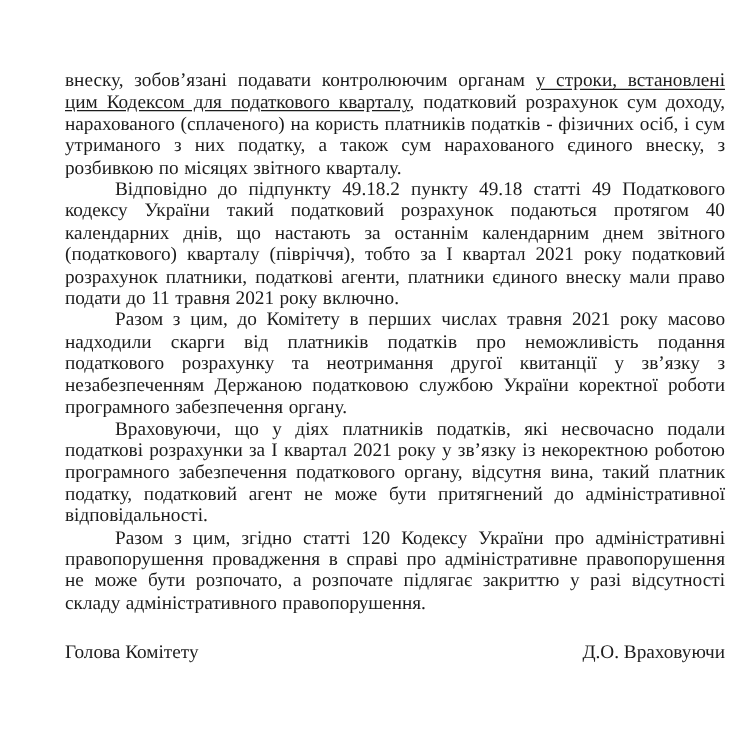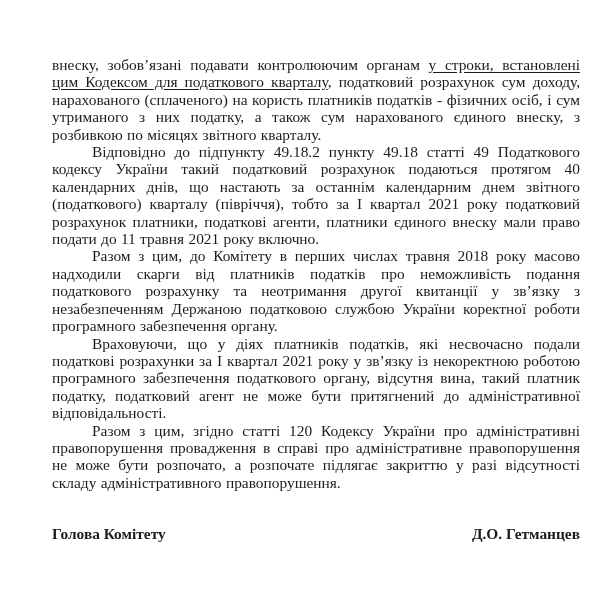--- a/index.html
+++ b/index.html
@@ -30,38 +30,38 @@
     text-indent: 0;
   }
   .underlined {
     text-decoration: underline;
     text-underline-offset: 2px;
   }
   .signature-row {
     display: flex;
     justify-content: space-between;
     align-items: baseline;
-    margin-top: 34px;
-    font-weight: bold;
+    margin-top: 22px;
+    font-weight: normal;
   }
 </style>
 </head>
 <body>
 
 <div class="page">
 
   <p class="para no-indent"><span>внеску, зобов’язані подавати контролюючим органам </span><span class="underlined">у строки, встановлені цим Кодексом для податкового кварталу</span><span>, податковий розрахунок сум доходу, нарахованого (сплаченого) на користь платників податків - фізичних осіб, і сум утриманого з них податку, а також сум нарахованого єдиного внеску, з розбивкою по місяцях звітного кварталу.</span></p>
 
   <p class="para">Відповідно до підпункту 49.18.2 пункту 49.18 статті 49 Податкового кодексу України такий податковий розрахунок подаються протягом 40 календарних днів, що настають за останнім календарним днем звітного (податкового) кварталу (півріччя), тобто за І квартал 2021 року податковий розрахунок платники, податкові агенти, платники єдиного внеску мали право подати до 11 травня 2021 року включно.</p>
 
-  <p class="para">Разом з цим, до Комітету в перших числах травня 2018 року масово надходили скарги від платників податків про неможливість подання податкового розрахунку та неотримання другої квитанції у зв’язку з незабезпеченням Держаною податковою службою України коректної роботи програмного забезпечення органу.</p>
+  <p class="para">Разом з цим, до Комітету в перших числах травня 2021 року масово надходили скарги від платників податків про неможливість подання податкового розрахунку та неотримання другої квитанції у зв’язку з незабезпеченням Держаною податковою службою України коректної роботи програмного забезпечення органу.</p>
 
   <p class="para">Враховуючи, що у діях платників податків, які несвочасно подали податкові розрахунки за І квартал 2021 року у зв’язку із некоректною роботою програмного забезпечення податкового органу, відсутня вина, такий платник податку, податковий агент не може бути притягнений до адміністративної відповідальності.</p>
 
 
   <p class="para">Разом з цим, згідно статті 120 Кодексу України про адміністративні правопорушення провадження в справі про адміністративне правопорушення не може бути розпочато, а розпочате підлягає закриттю у разі відсутності складу адміністративного правопорушення.</p>
 
   <div class="signature-row">
     <span>Голова Комітету</span>
-    <span>Д.О. Гетманцев</span>
+    <span>Д.О. Враховуючи</span>
   </div>
 
 </div>
 
 </body></html>

